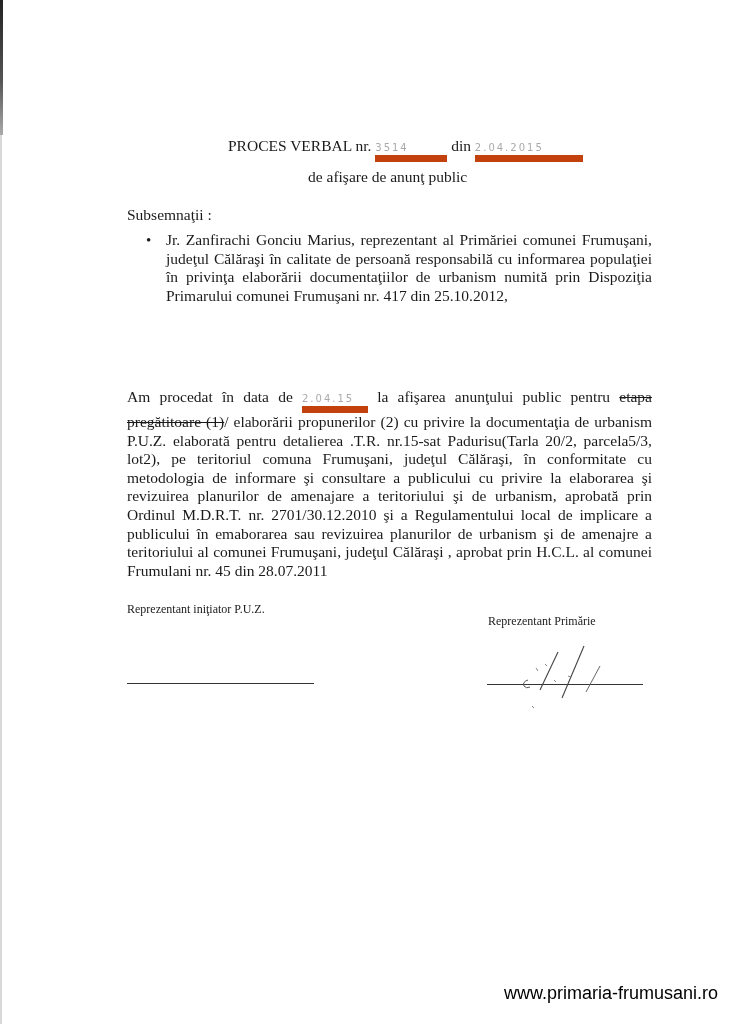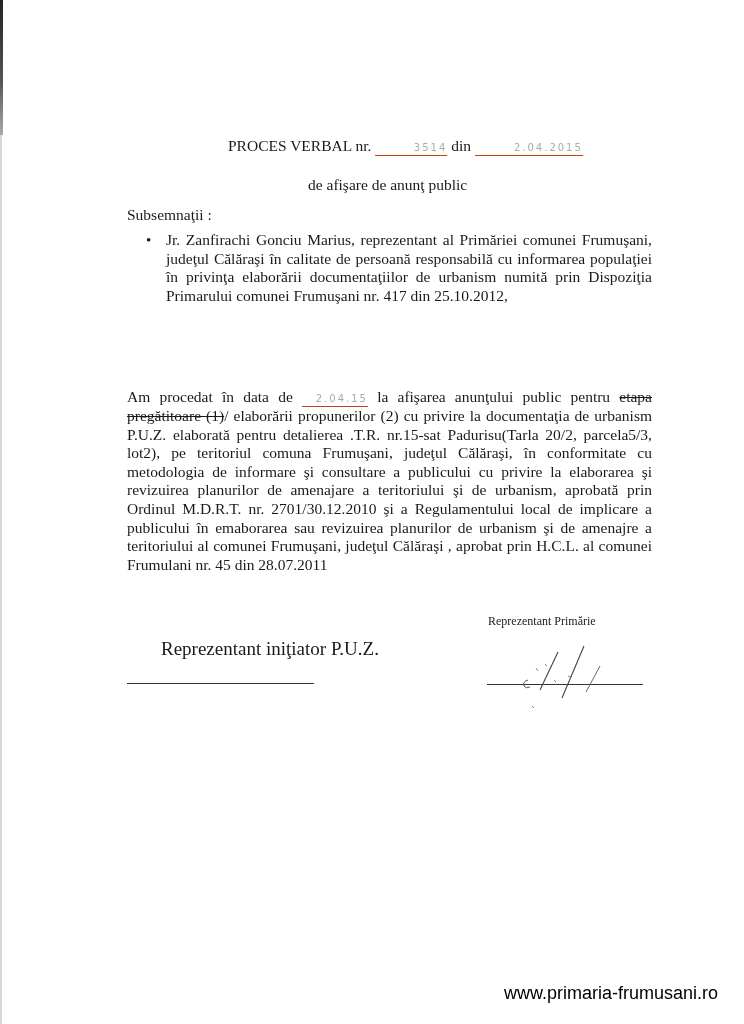--- a/index.html
+++ b/index.html
@@ -11,44 +11,44 @@
     position: absolute; left: 0; top: 0; width: 3px; height: 135px;
     background: linear-gradient(to bottom, #222 0%, #555 60%, #aaa 100%);
   }
   .scan-edge2 {
     position: absolute; left: 0; top: 135px; width: 2px; height: 889px; background: #d8d8d8;
   }
   .title {
     position: absolute; top: 137px; left: 228px; font-size: 15.5px; white-space: nowrap;
   }
   .blank {
-    display: inline-block; border-bottom: 1px solid #c2410c; position: relative;
+    display: inline-block; border-bottom: 7px solid #c2410c; position: relative;
     font-family: "DejaVu Sans", sans-serif; font-size: 10px; color: #aaa; letter-spacing: 2px;
-    text-align: right; vertical-align: baseline; line-height: 14px;
+    text-align: left; vertical-align: baseline; line-height: 14px;
   }
   .subtitle {
-    position: absolute; top: 176px; left: 308px; font-size: 15.5px; white-space: nowrap;
+    position: absolute; top: 168px; left: 308px; font-size: 15.5px; white-space: nowrap;
   }
   .subsemnatii { position: absolute; top: 206px; left: 127px; font-size: 15.5px; text-align: center; }
   .bullets {
     position: absolute; top: 231px; left: 146px; width: 506px; margin: 0; padding: 0; list-style: none;
   }
   .bullets li {
     position: relative; padding-left: 20px; font-size: 15.5px; line-height: 18.6px;
     text-align: justify; margin-bottom: 0;
   }
   .bullets li::before {
     content: "\2022"; position: absolute; left: 0; top: 0; font-size: 15px;
   }
   .para {
     position: absolute; top: 388px; left: 127px; width: 525px; font-size: 15.5px; line-height: 18.6px;
     text-align: justify;
   }
   .strike { text-decoration: line-through; }
-  .sig-left-label { position: absolute; top: 638px; left: 127px; font-size: 19px; margin-left: 34px; }
+  .sig-left-label { position: absolute; top: 602px; left: 127px; font-size: 12px; }
   .sig-right-label { position: absolute; top: 614px; left: 488px; font-size: 12px; }
   .sig-left-line { position: absolute; top: 683px; left: 127px; width: 187px; border-top: 1px solid #333; }
   .sig-right-line { position: absolute; top: 684px; left: 487px; width: 156px; border-top: 1px solid #333; }
   .signature { position: absolute; top: 640px; left: 510px; width: 110px; height: 70px; }
   .website {
     position: absolute; top: 983px; left: 504px; font-family: "Liberation Sans", "DejaVu Sans", sans-serif;
     font-size: 18px; color: #000; font-weight: normal;
   }
 </style>
 </head>

